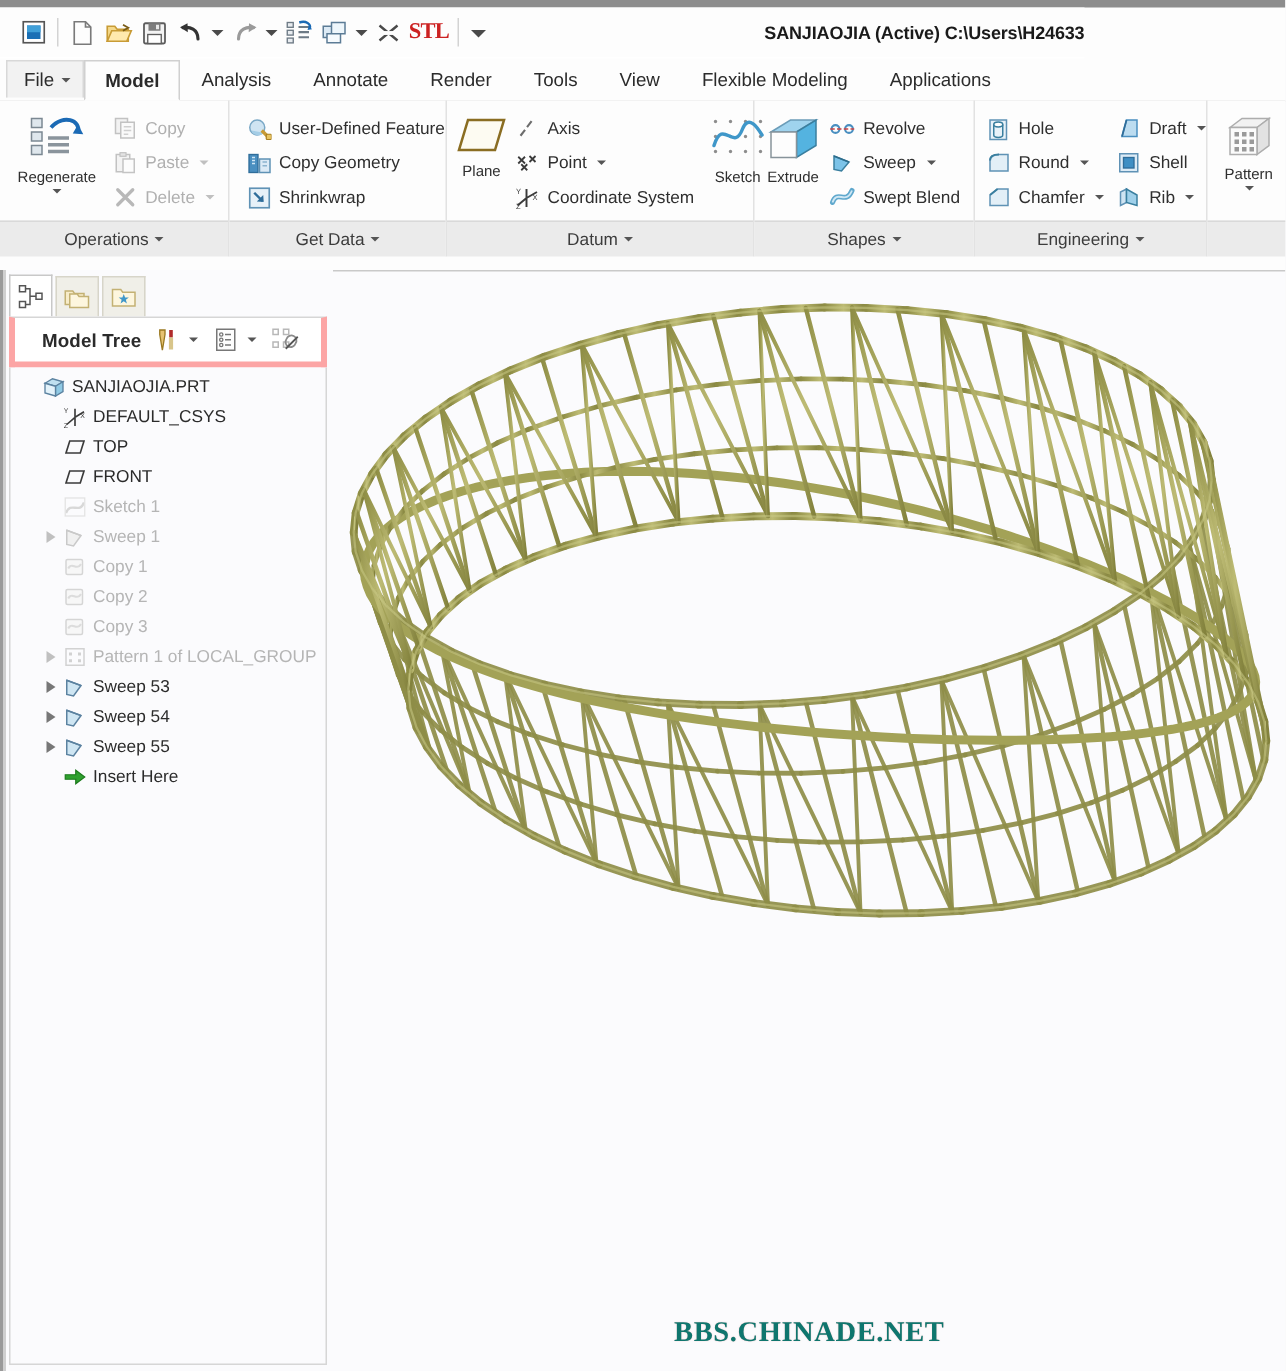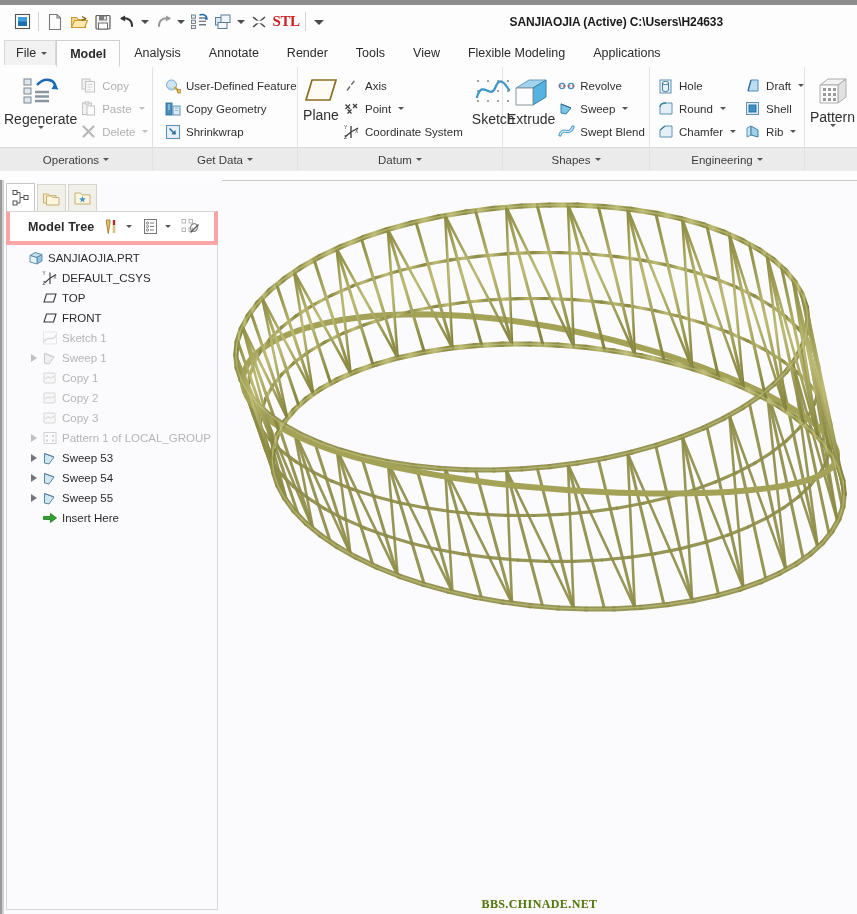--- a/index.html
+++ b/index.html
@@ -133,21 +133,21 @@
     border-top: 1px solid #d9d9d9;
     display: flex; align-items: center; justify-content: center; gap: 4px;
     box-sizing: border-box;
   }
   .bigbtn {
     width: 62px;
     display: flex; flex-direction: column; align-items: center;
     padding-top: 4px;
     cursor: default;
   }
-  .bigbtn .lbl { font-size: 14px; color: #2f2f2f; margin-top: 3px; text-align:center; line-height: 12px;}
+  .bigbtn .lbl { font-size: 10px; color: #2f2f2f; margin-top: 3px; text-align:center; line-height: 12px;}
   .bigbtn .dn { margin-top: 1px; }
   .col { display: flex; flex-direction: column; justify-content: flex-start; padding-top: 2px;}
   .smbtn {
     height: 23px;
     display: flex; align-items: center;
     padding: 0 5px 0 3px;
     gap: 5px;
     font-size: 11.5px; color: #2f2f2f;
     white-space: nowrap;
     cursor: default;
@@ -235,27 +235,27 @@
   .viewport {
     position: absolute; left: 222px; top: 180px;
     width: 635px; height: 734px;
     background: #fbfbfd;
     border-top: 1px solid #c9c9c9;
     box-sizing: border-box;
     overflow: hidden;
   }
   .watermark {
     position: absolute; left: 0; right: 0;
-    bottom: 2px;
+    bottom: 14px;
     text-align: center;
     font-family: "Liberation Serif", serif;
     font-weight: bold;
-    font-size: 12px;
+    font-size: 19px;
     letter-spacing: 0.4px;
-    color: #4d7c0f;
+    color: #0f766e;
     pointer-events: none;
     text-shadow: 0 0 1px rgba(240,120,120,0.4);
   }
   .model-svg { position: absolute; left: 0; top: 0; }
 </style>
 </head>
 <body>
 
 <div id="app">
 

